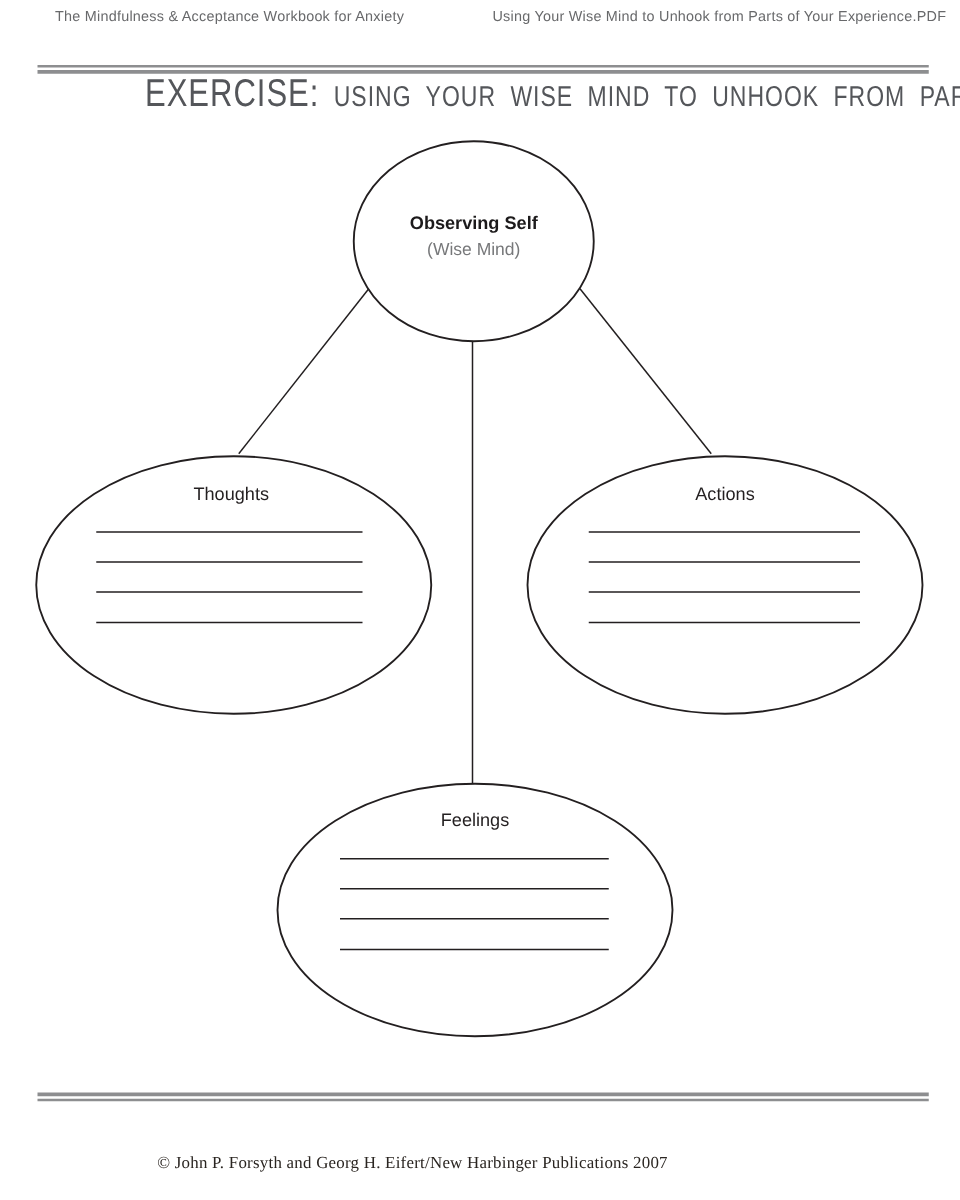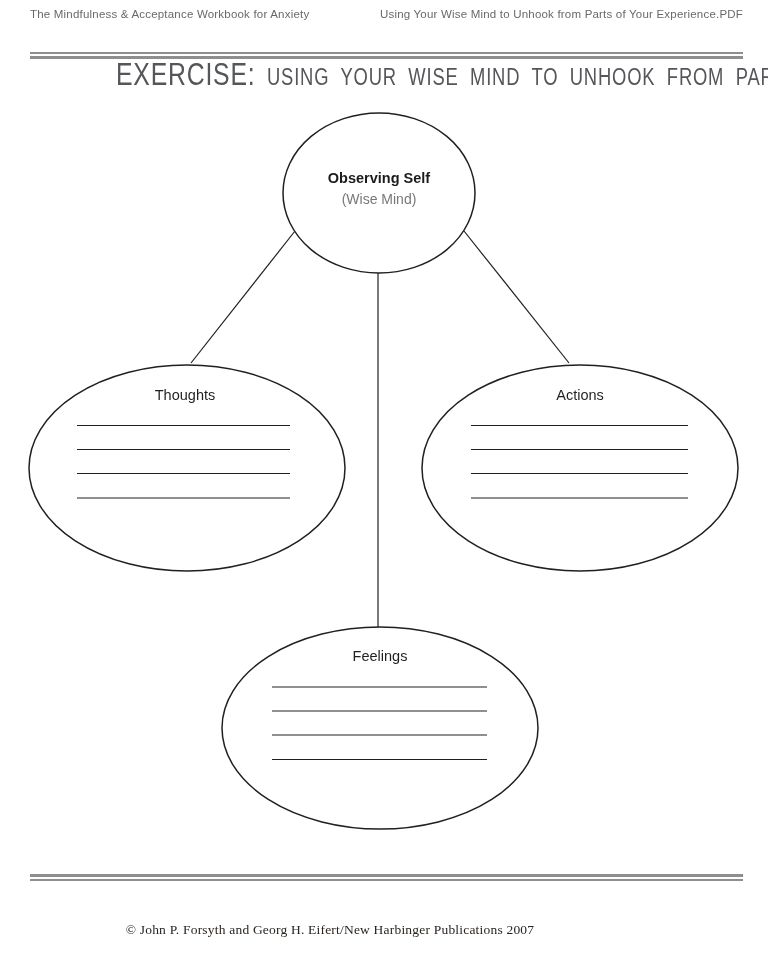--- a/index.html
+++ b/index.html
@@ -9,21 +9,21 @@
     height: 960px;
     background: #ffffff;
     overflow: hidden;
     font-family: "Liberation Sans", sans-serif;
   }
 
   
   .header {
     position: absolute;
     top: 8px;
-    left: 30px;
+    left: 44px;
     width: 713px;
     display: flex;
     justify-content: space-between;
     font-size: 11.5px;
     color: #68696b;
     letter-spacing: 0.2px;
   }
 
   
   .rule { position: absolute; left: 30px; width: 713px; }

